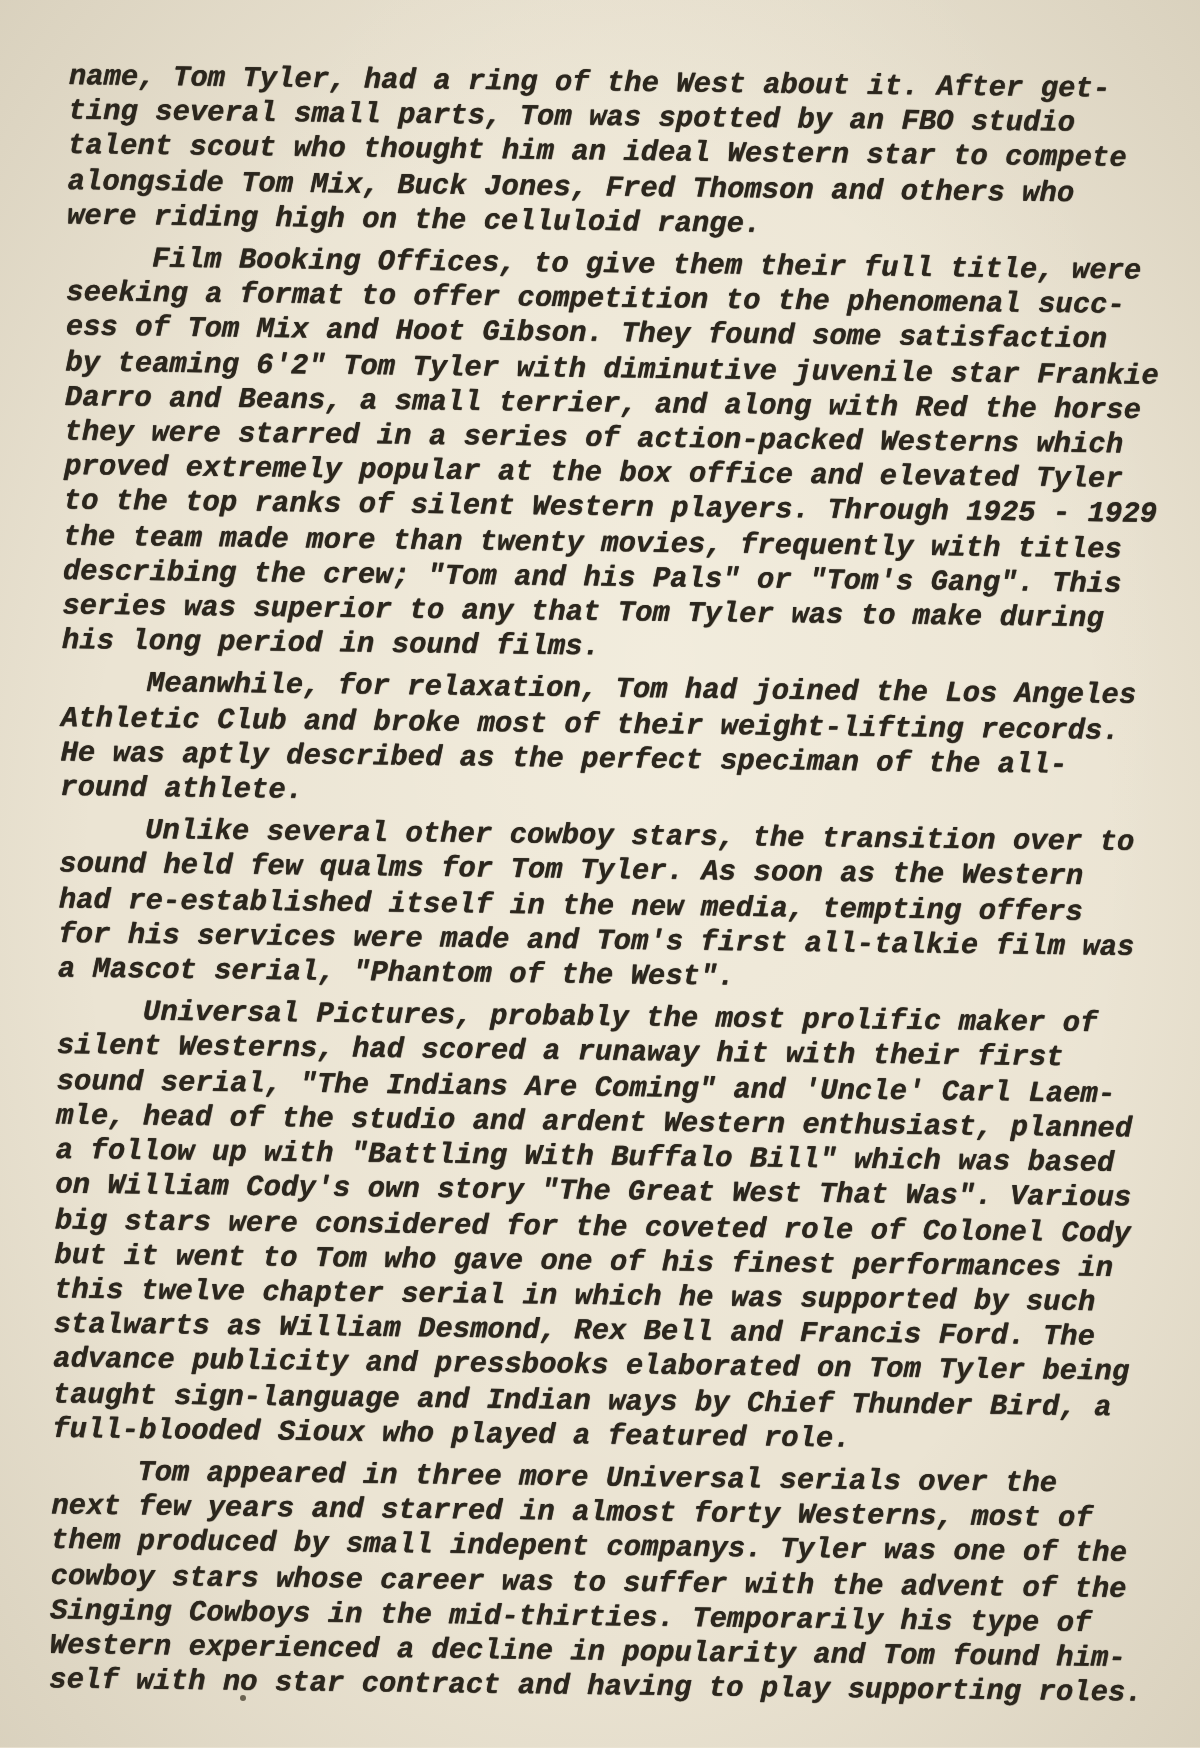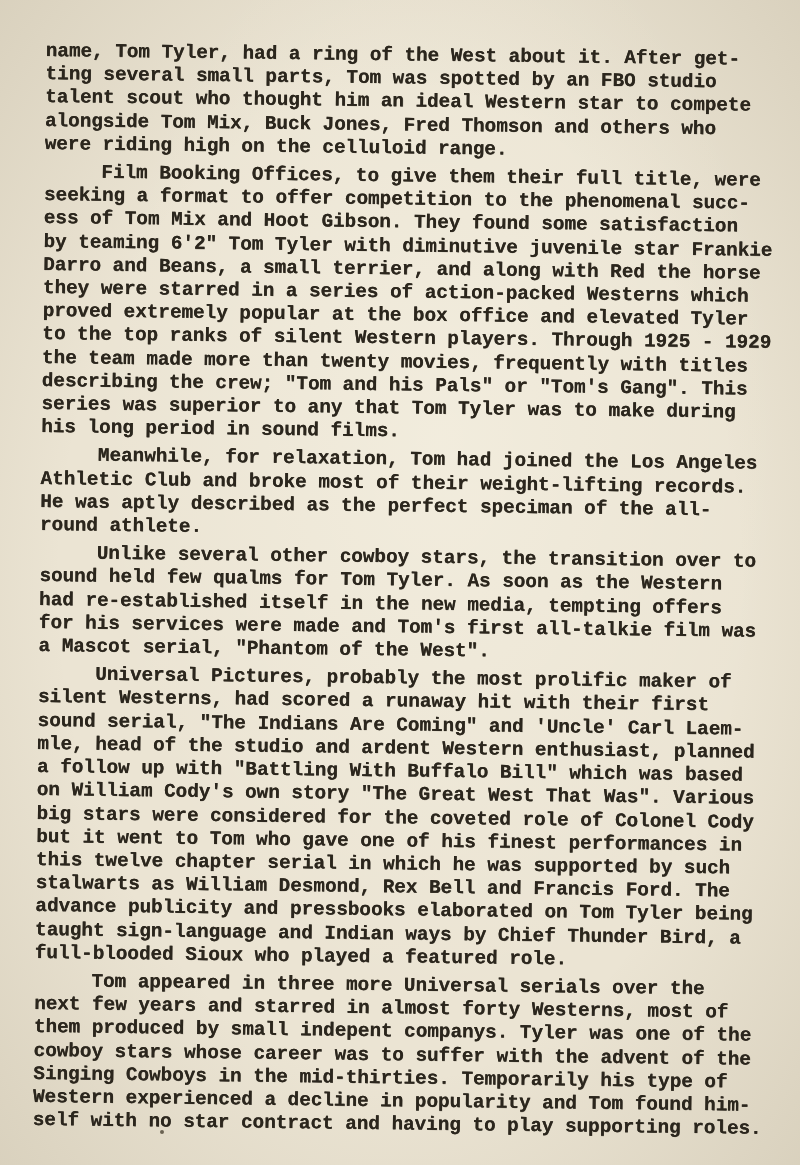--- a/index.html
+++ b/index.html
@@ -17,20 +17,21 @@
     background: var(--paper);
   }
   .page {
     position: relative;
     width: 800px;
     height: 1165px;
     background:
       radial-gradient(ellipse at 55% 38%, rgba(255,252,240,0.35) 0%, rgba(255,252,240,0) 55%),
       radial-gradient(ellipse at 50% 50%, rgba(0,0,0,0) 60%, rgba(110,95,60,0.14) 100%),
       var(--paper);
+    font-style: italic;
   }
   .text-block {
     position: absolute;
     top: 40px;
     left: 46px;
     width: 746px;
     transform: rotate(0.7deg);
     transform-origin: 0 0;
     font-family: "Liberation Mono", "DejaVu Sans Mono", monospace;
     font-size: 19.3px;

